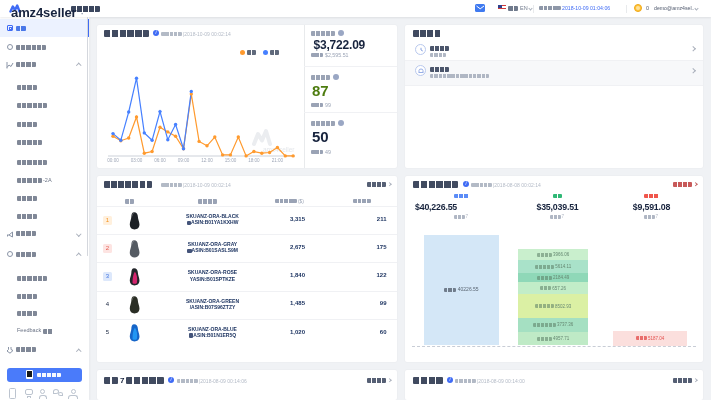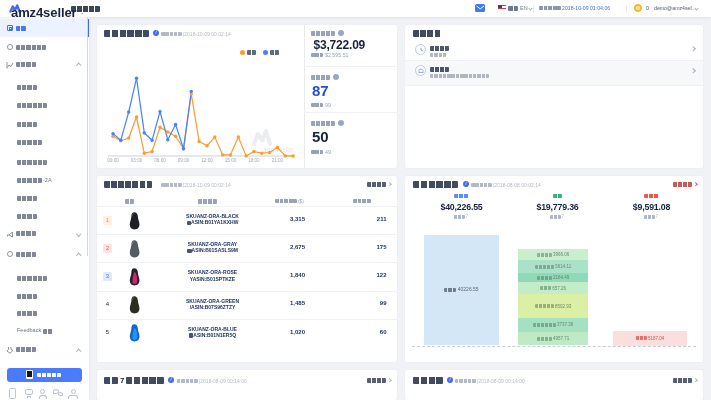--- a/index.html
+++ b/index.html
@@ -165,21 +165,21 @@
 </svg>
 <div class="abs" style="left:206.5px;top:0;width:1px;height:143px;background:#e8eaec;"></div>
 <span class="z abs" style="left:214px;top:6px;width:24.1px;height:4.6px;background:repeating-linear-gradient(90deg,#9aa3b5 0 4.1px,transparent 4.1px 5px);"></span>
 <span class="ico-i abs" style="left:241px;top:5px;"></span>
 <div class="abs" style="left:216.5px;top:13px;font-size:12px;font-weight:bold;color:#17233d;letter-spacing:-0.2px;">$3,722.09</div>
 <span class="z abs" style="left:214px;top:27.5px;width:12.4px;height:4.3px;background:repeating-linear-gradient(90deg,#9aa3b5 0 3.6px,transparent 3.6px 4.4px);"></span>
 <span class="abs" style="left:228px;top:27px;font-size:5.3px;color:#9aa3b5;">$2,595.51</span>
 <div class="abs" style="left:207px;top:41px;width:93px;height:1px;background:#f0f1f4;"></div>
 <span class="z abs" style="left:214px;top:50px;width:19.1px;height:4.6px;background:repeating-linear-gradient(90deg,#9aa3b5 0 4.1px,transparent 4.1px 5px);"></span>
 <span class="ico-i abs" style="left:236px;top:49px;"></span>
-<div class="abs" style="left:215px;top:57.4px;font-size:15px;font-weight:bold;color:#1d4ed8;">87</div>
+<div class="abs" style="left:215px;top:57.4px;font-size:15px;font-weight:bold;color:#4d7c0f;">87</div>
 <span class="z abs" style="left:214px;top:77.5px;width:12.4px;height:4.3px;background:repeating-linear-gradient(90deg,#9aa3b5 0 3.6px,transparent 3.6px 4.4px);"></span>
 <span class="abs" style="left:228px;top:77px;font-size:5.3px;color:#9aa3b5;">99</span>
 <div class="abs" style="left:207px;top:87px;width:93px;height:1px;background:#f0f1f4;"></div>
 <span class="z abs" style="left:214px;top:96px;width:24.1px;height:4.6px;background:repeating-linear-gradient(90deg,#9aa3b5 0 4.1px,transparent 4.1px 5px);"></span>
 <span class="ico-i abs" style="left:241px;top:95px;"></span>
 <div class="abs" style="left:215px;top:103.3px;font-size:15px;font-weight:bold;color:#17233d;">50</div>
 <span class="z abs" style="left:214px;top:124.5px;width:12.4px;height:4.3px;background:repeating-linear-gradient(90deg,#9aa3b5 0 3.6px,transparent 3.6px 4.4px);"></span>
 <span class="abs" style="left:228px;top:124px;font-size:5.3px;color:#9aa3b5;">49</span>
 </div>
 <div class="card" style="left:405px;top:25px;width:298px;height:143px;">
@@ -265,25 +265,25 @@
 <div class="abs" style="left:247.5px;top:152.6px;width:42px;text-align:right;font-size:6px;font-weight:bold;color:#1d3461;">60</div>
 </div>
 <div class="card" style="left:405px;top:176px;width:298px;height:186px;">
 <span class="z abs" style="left:8px;top:4.5px;width:45.4px;height:7px;background:repeating-linear-gradient(90deg,rgba(23,35,61,0.82) 0 6.4px,transparent 6.4px 7.8px);"></span>
 <span class="ico-i abs" style="left:58px;top:5px;background:#3f6bf5;">i</span>
 <span class="z abs" style="left:66px;top:6.5px;width:20.7px;height:4.3px;background:repeating-linear-gradient(90deg,#b3bac6 0 3.5px,transparent 3.5px 4.3px);"></span>
 <span class="abs" style="left:88px;top:5.5px;font-size:5px;color:#b3bac6;">|2018-08-08 00:02:14</span>
 <span class="z abs" style="left:268px;top:6px;width:19.1px;height:4.6px;background:repeating-linear-gradient(90deg,rgba(190,60,60,0.85) 0 4.1px,transparent 4.1px 5px);"></span>
 <span class="chev right abs" style="left:289px;top:7px;width:2.5px;height:2.5px;border-color:#c06060;"></span>
 <span class="z abs" style="left:49.4px;top:17.5px;width:14.2px;height:4.6px;background:repeating-linear-gradient(90deg,#5b8cf7 0 4.2px,transparent 4.2px 5px);"></span>
-<div class="abs" style="left:10px;top:26px;width:93px;text-align:center;font-size:8.8px;font-weight:bold;color:#17233d;letter-spacing:-0.2px;">$40,226.55</div>
+<div class="abs" style="left:10px;top:26px;width:93px;text-align:left;font-size:8.8px;font-weight:bold;color:#17233d;letter-spacing:-0.2px;">$40,226.55</div>
 <span class="z abs" style="left:48.8px;top:38.5px;width:11px;height:4px;background:repeating-linear-gradient(90deg,#b0b7c4 0 3.4px,transparent 3.4px 4px);"></span>
 <span class="abs" style="left:60.5px;top:38px;font-size:4.5px;color:#b0b7c4;">7</span>
 <span class="z abs" style="left:147.9px;top:17.5px;width:9.2px;height:4.6px;background:repeating-linear-gradient(90deg,#2fb876 0 4.2px,transparent 4.2px 5px);"></span>
-<div class="abs" style="left:106px;top:26px;width:93px;text-align:center;font-size:8.8px;font-weight:bold;color:#17233d;letter-spacing:-0.2px;">$19,779.36</div>
+<div class="abs" style="left:106px;top:26px;width:93px;text-align:center;font-size:8.8px;font-weight:bold;color:#17233d;letter-spacing:-0.2px;">$35,039.51</div>
 <span class="z abs" style="left:144.8px;top:38.5px;width:11px;height:4px;background:repeating-linear-gradient(90deg,#b0b7c4 0 3.4px,transparent 3.4px 4px);"></span>
 <span class="abs" style="left:156.5px;top:38px;font-size:4.5px;color:#b0b7c4;">7</span>
 <span class="z abs" style="left:239.4px;top:17.5px;width:14.2px;height:4.6px;background:repeating-linear-gradient(90deg,#f0564c 0 4.2px,transparent 4.2px 5px);"></span>
 <div class="abs" style="left:200px;top:26px;width:93px;text-align:center;font-size:8.8px;font-weight:bold;color:#17233d;letter-spacing:-0.2px;">$9,591.08</div>
 <span class="z abs" style="left:238.8px;top:38.5px;width:11px;height:4px;background:repeating-linear-gradient(90deg,#b0b7c4 0 3.4px,transparent 3.4px 4px);"></span>
 <span class="abs" style="left:250.5px;top:38px;font-size:4.5px;color:#b0b7c4;">7</span>
 <div class="abs" style="left:19px;top:59px;width:75px;height:110px;background:#d4e7f7;"></div>
 <div class="abs" style="left:19px;top:110px;width:75px;text-align:center;font-size:5px;color:#5a6673;"><span class="z" style="width:12.0px;height:4px;background:repeating-linear-gradient(90deg,#707d8c 0 3.4px,transparent 3.4px 4.3px);"></span> 40226.55</div>
 <div class="abs" style="left:113px;top:73px;width:70px;height:10.5px;background:#c9efcd;"></div>
 <div class="abs" style="left:113px;top:75.8px;width:70px;text-align:center;font-size:4.5px;color:#668872;"><span class="z" style="width:15.2px;height:3.8px;background:repeating-linear-gradient(90deg,rgba(90,125,100,0.55) 0 3.2px,transparent 3.2px 4.0px);"></span> 3966.06</div>

